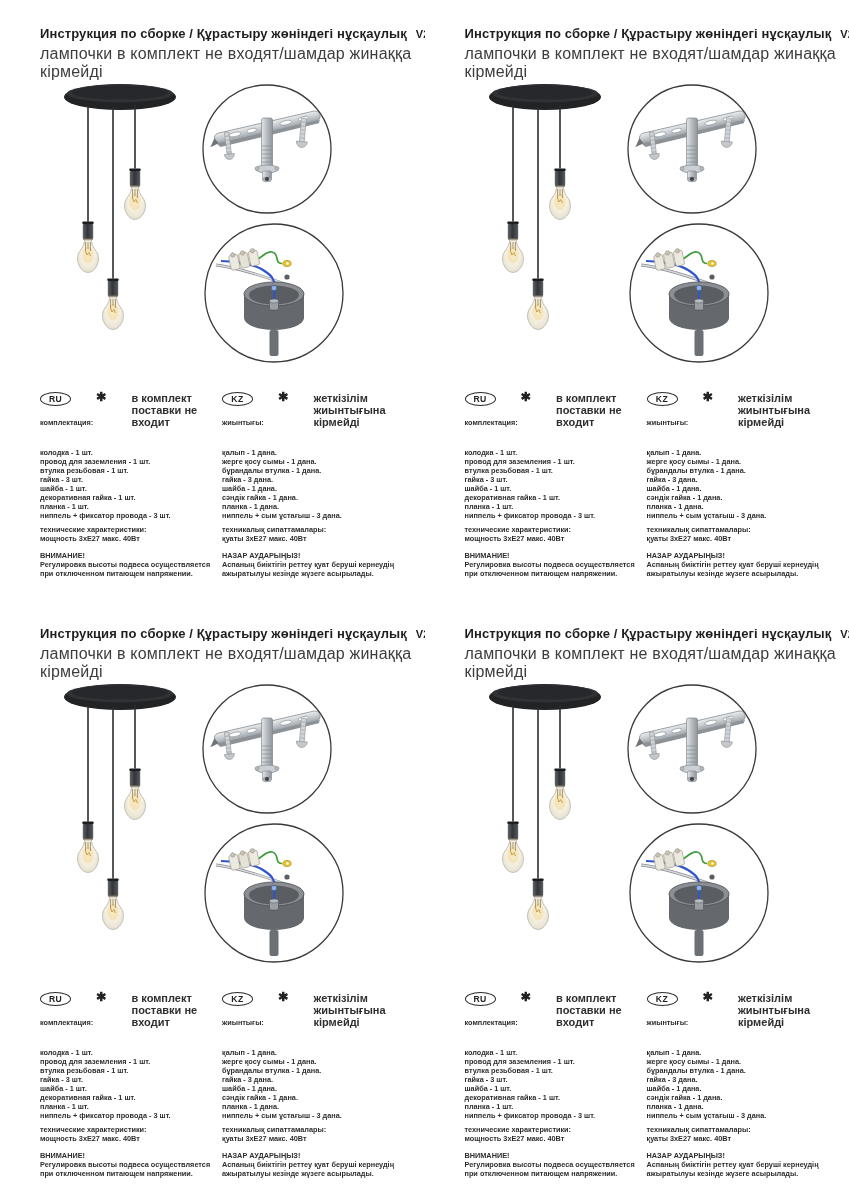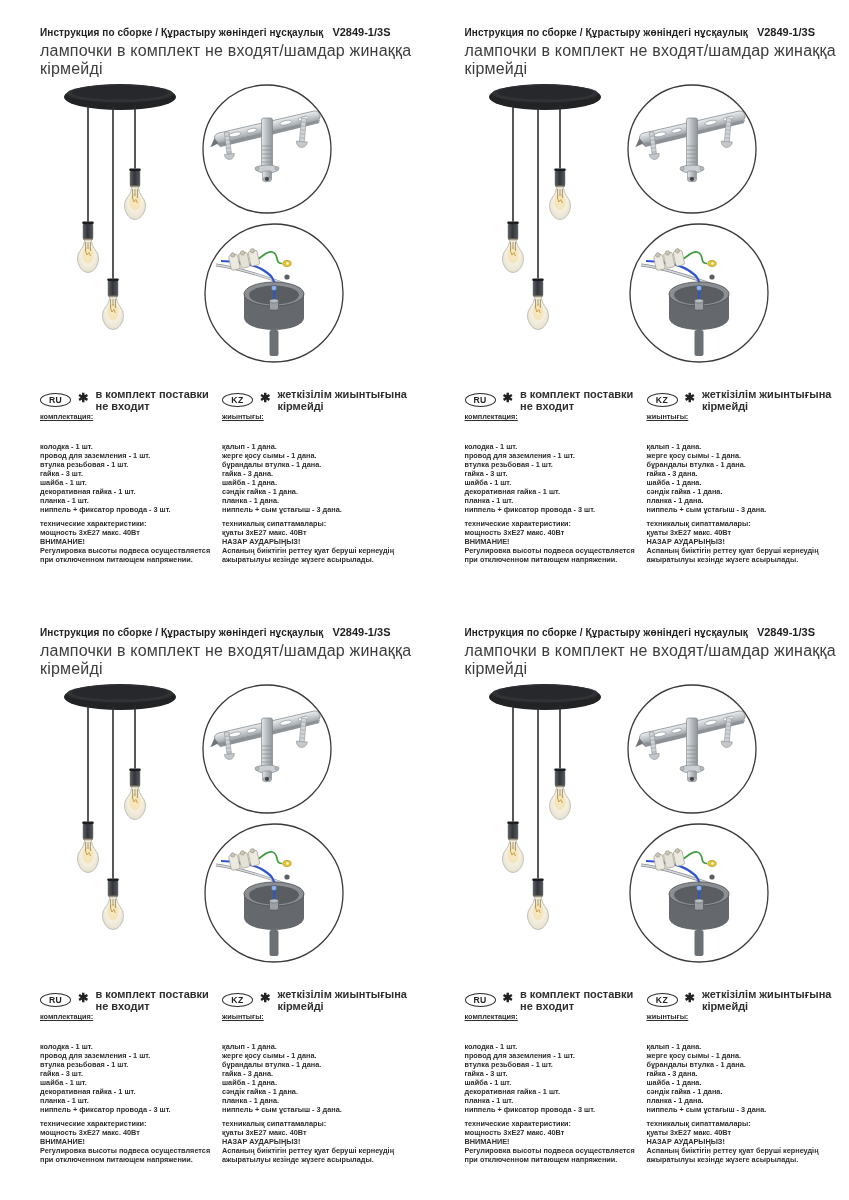--- a/index.html
+++ b/index.html
@@ -3,42 +3,42 @@
 <meta charset="utf-8">
 <style>
   html,body{margin:0;padding:0;background:#fff;}
   body{font-family:"Liberation Sans", sans-serif;color:#2b2b2b;}
   .sheet{width:849px;height:1200px;background:#fff;display:grid;
          grid-template-columns:424.5px 424.5px;grid-template-rows:600px 600px;overflow:hidden;}
   .panel{position:relative;width:424.5px;height:600px;background:#fff;}
 
   .title-block{position:absolute;left:40px;top:26px;width:375px;}
   .title-line{display:flex;align-items:baseline;gap:9px;white-space:nowrap;}
-  .title-text{font-weight:bold;font-size:10px;color:#1e1e1e;letter-spacing:.1px;}
+  .title-text{font-weight:bold;font-size:13px;color:#1e1e1e;letter-spacing:.1px;}
   .model-text{font-weight:bold;font-size:11px;color:#1e1e1e;}
   .subtitle{font-size:16px;color:#3d3d3d;margin-top:4px;letter-spacing:.2px;}
 
   .lamp-wrap{position:absolute;left:20px;top:80px;}
   .circle1-wrap{position:absolute;left:200px;top:82px;}
   .circle2-wrap{position:absolute;left:203px;top:222px;}
 
   .cols{position:absolute;left:40px;top:392px;display:flex;}
   .col{width:182px;}
   .col.kz{width:185px;}
   .small{font-size:7.3px;font-weight:bold;line-height:9px;color:#2e2e2e;}
-  .badge-row{display:flex;align-items:center;gap:7px;height:15px;}
+  .badge-row{display:flex;gap:25px;height:15px;}
   .badge-oval{display:inline-flex;align-items:center;justify-content:center;
               width:29px;height:12px;border:1.4px solid #2b2b2b;border-radius:50%;
               font-size:8.6px;font-weight:bold;letter-spacing:.4px;color:#222;flex:0 0 auto;}
   .star{font-size:12.5px;line-height:1;color:#222;font-weight:bold;transform:translateY(-1px);}
   .note{font-size:11px;font-weight:bold;color:#2e2e2e;}
-  .list-title{margin-top:5px;text-decoration:underline;}
+  .list-title{margin-top:11px;}
   .list{margin-top:21px;}
   .tech{margin-top:5px;}
-  .warning{width:178px;}
+  .warning{margin-top:8px;width:178px;}
   .col.kz .warning{width:185px;}
 </style>
 </head>
 <body>
 
 <div class="sheet" id="sheet">
   <div class="panel">
 
     <div class="title-block">
       <div class="title-line">

